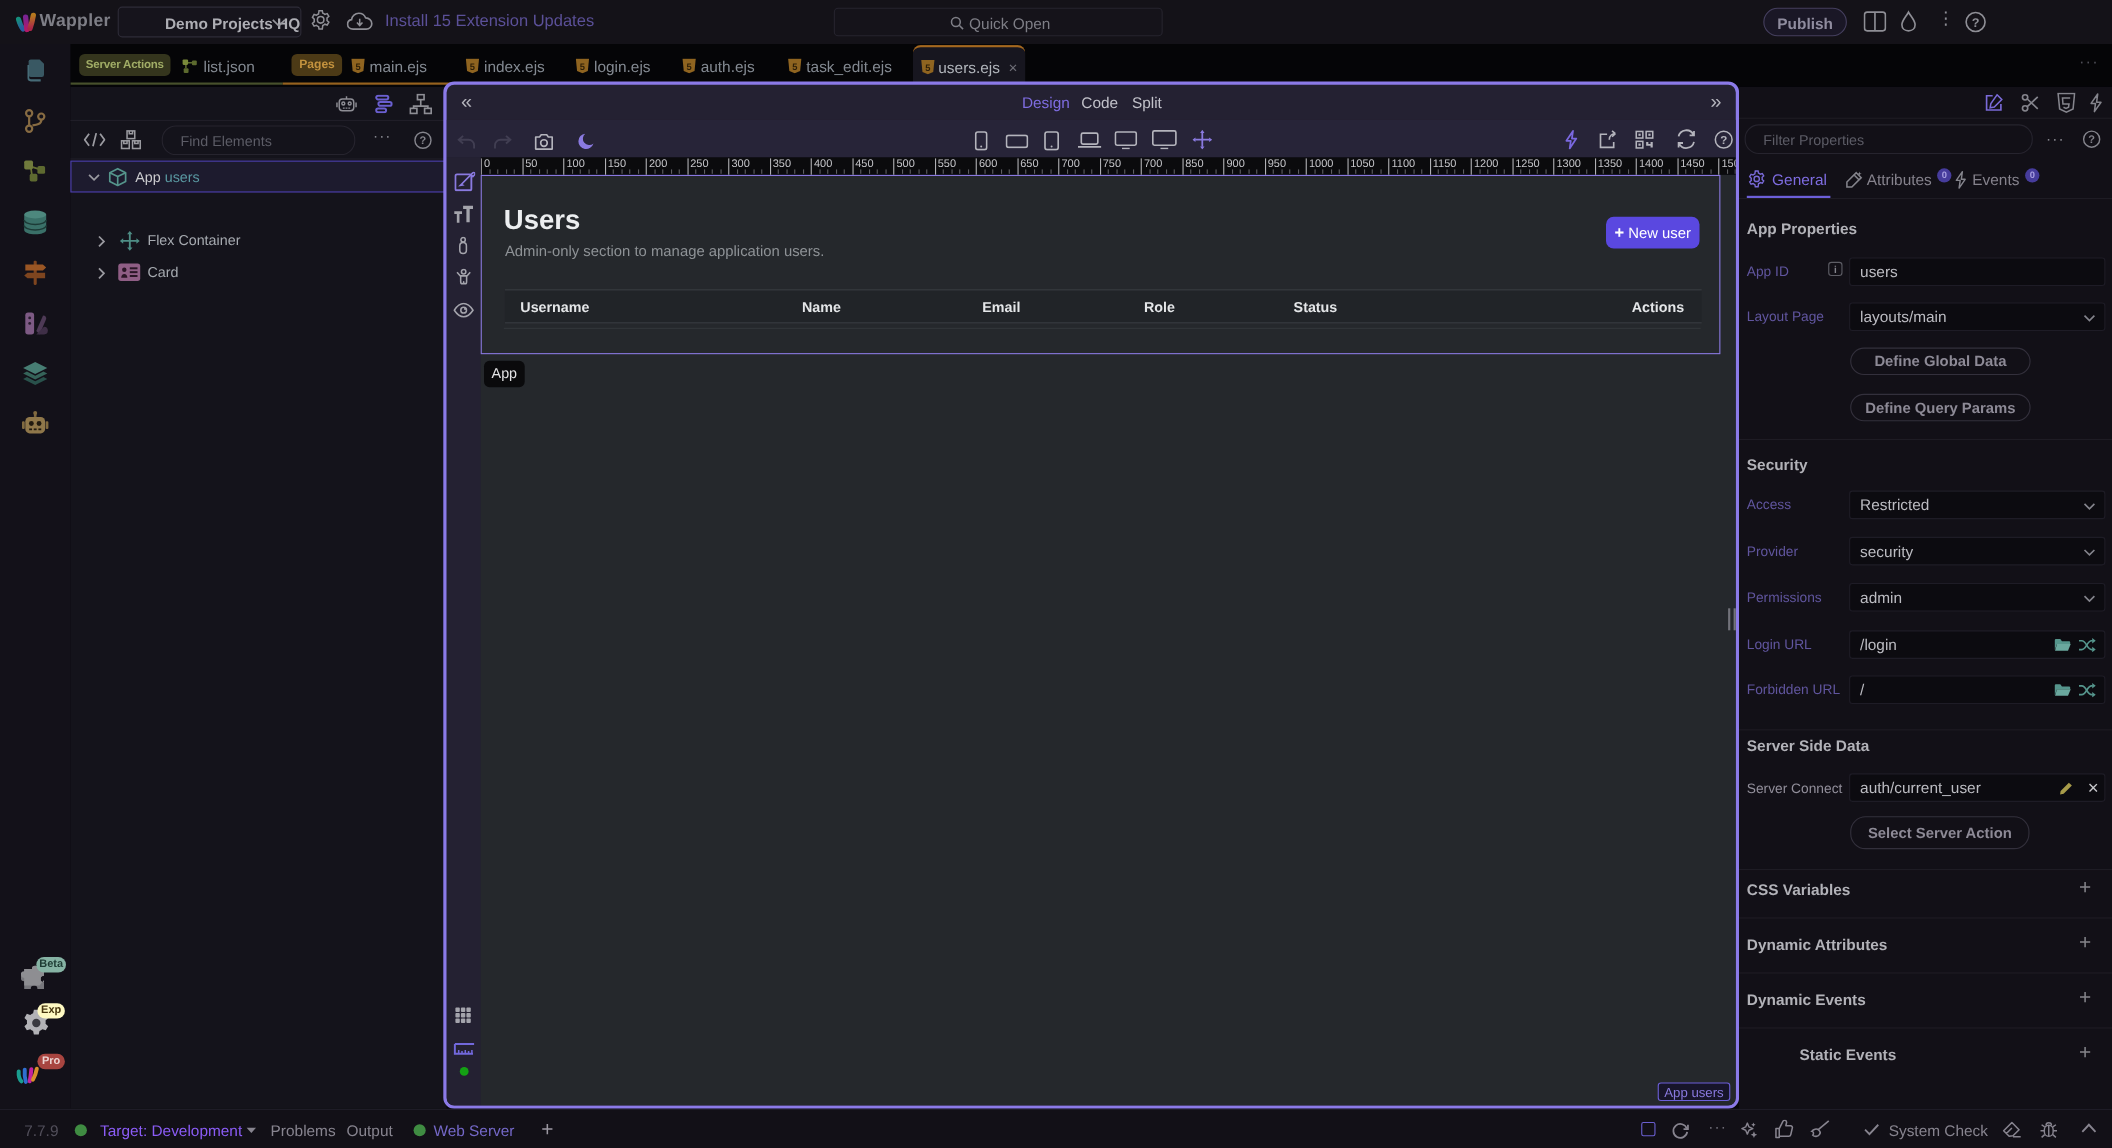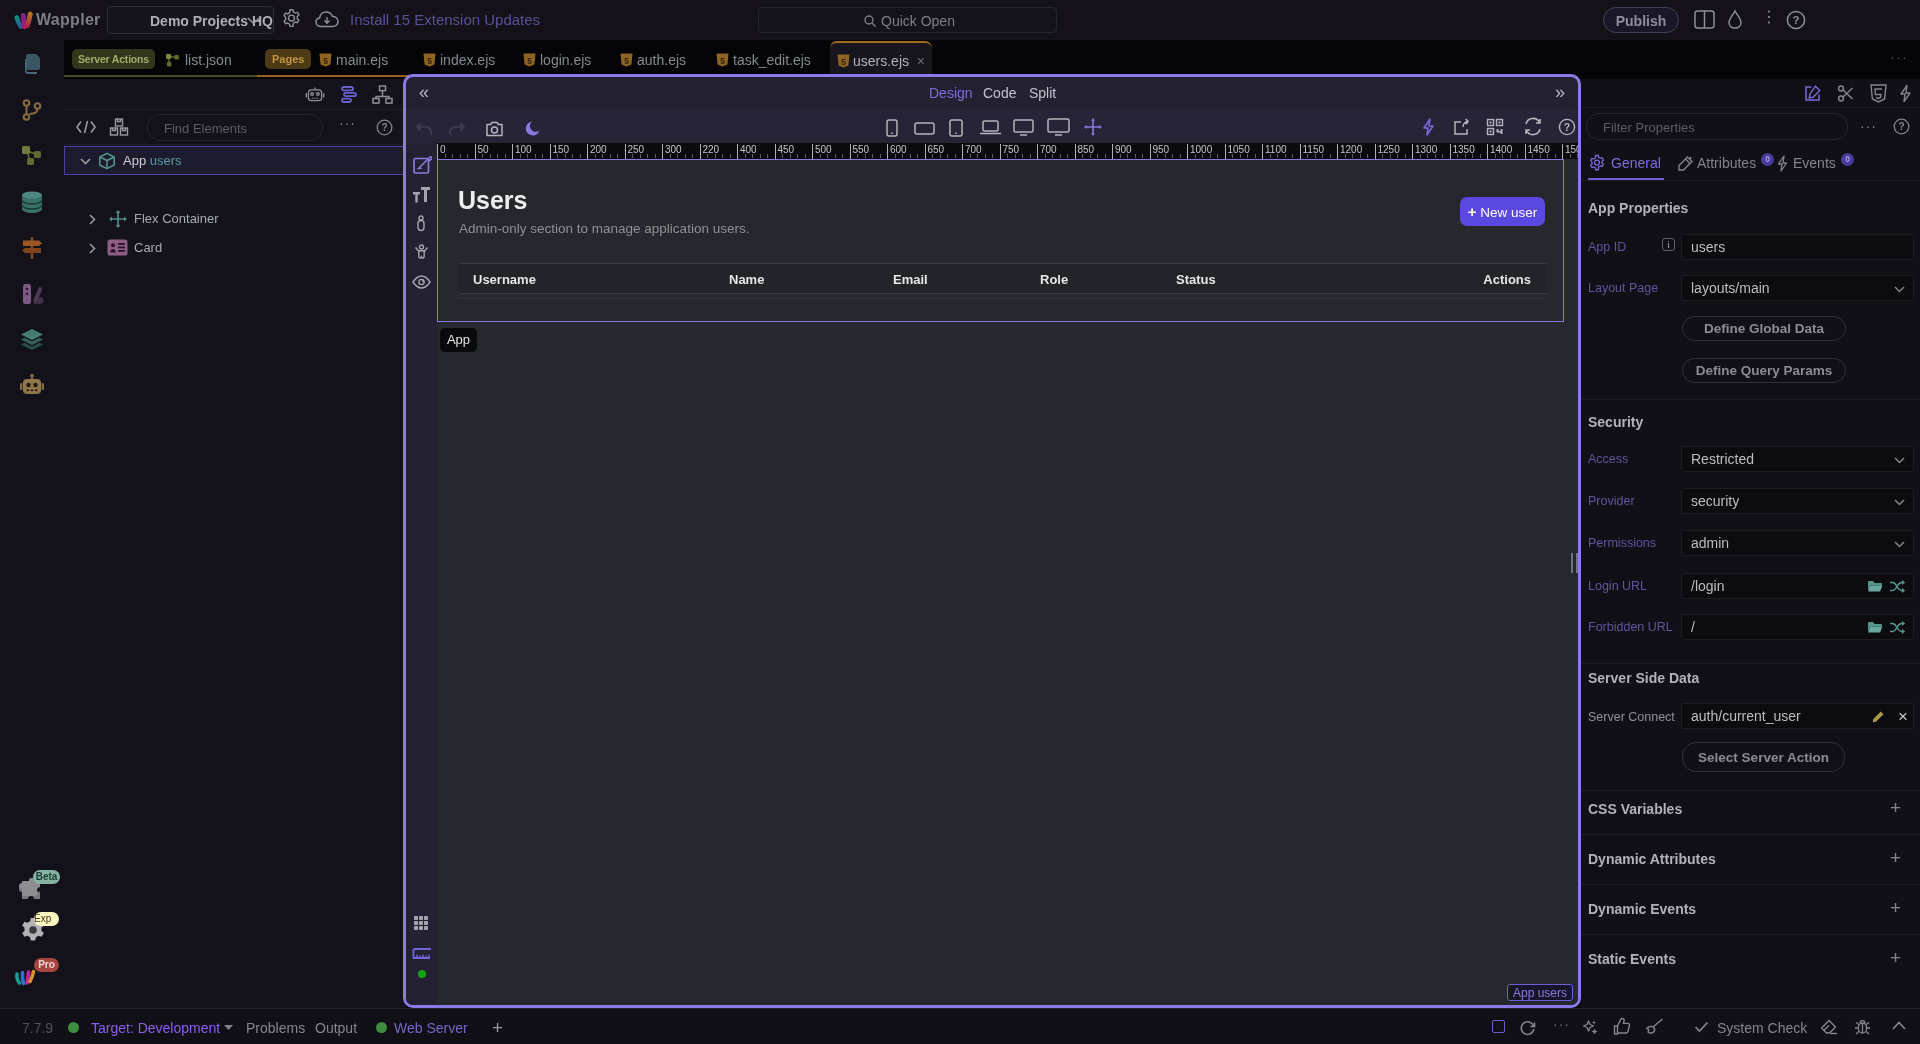--- a/index.html
+++ b/index.html
@@ -271,21 +271,21 @@
     </svg>
     <svg class="sicon" style="top:835px;" width="27" height="27" viewBox="0 0 27 27">
       <path d="M3 6 h7 a3 3 0 1 1 6 0 h5 v6 a3 3 0 1 0 0 6 v6 h-6 a3 3 0 1 0 -6 0 h-6 v-7 a3 3 0 1 1 0 -6 z" fill="#77777c"></path>
       <path d="M3 6 h7 a3 3 0 1 1 6 0 h5 v6 a3 3 0 1 0 0 6 l0 -2 -4 5 h-14 v-7 a3 3 0 1 1 0 -6 z" fill="#8e8e92"></path>
     </svg>
     <div class="abs" style="left:33px;top:830px;width:27px;height:14px;border-radius:7px;background:#86b3a4;color:#1e3c34;font-size:10px;font-weight:bold;text-align:center;line-height:14px;">Beta</div>
     <svg class="sicon" style="top:876px;" width="28" height="28" viewBox="0 0 28 28">
       <path d="M11.8 2 h4.4 l0.7 3.2 a9 9 0 0 1 2.6 1.5 l3.1 -1 2.2 3.8 -2.4 2.2 a9 9 0 0 1 0 3 l2.4 2.2 -2.2 3.8 -3.1 -1 a9 9 0 0 1 -2.6 1.5 l-0.7 3.2 h-4.4 l-0.7 -3.2 a9 9 0 0 1 -2.6 -1.5 l-3.1 1 -2.2 -3.8 2.4 -2.2 a9 9 0 0 1 0 -3 l-2.4 -2.2 2.2 -3.8 3.1 1 a9 9 0 0 1 2.6 -1.5 z" fill="#b2b2b6"></path>
       <circle cx="14" cy="14" r="3.8" fill="#3a3a40"></circle>
     </svg>
-    <div class="abs" style="left:34px;top:872px;width:25px;height:14px;border-radius:7px;background:#fef9c3;color:#46350f;font-size:10px;font-weight:normal;line-height:14px;">Exp</div>
+    <div class="abs" style="left:34px;top:872px;width:25px;height:14px;border-radius:7px;background:#fef9c3;color:#46350f;font-size:10px;font-weight:bold;text-align:center;line-height:14px;">Exp</div>
     <svg class="sicon" style="left:13px;top:925px;" width="24" height="24" viewBox="0 0 24 24">
       <g stroke-linecap="round" fill="none">
         <path d="M4 9 Q3.5 15 6.5 18" stroke="#1a9e8f" stroke-width="3.6"></path>
         <path d="M9.5 7.5 Q9 14 10.5 18.5" stroke="#2f6fd0" stroke-width="3.6"></path>
         <path d="M15.5 7 Q15 13 14 18" stroke="#c4239f" stroke-width="3.6"></path>
         <path d="M20.5 6.5 Q19.5 12 17 16.5" stroke="#d8912c" stroke-width="3.6"></path>
       </g>
     </svg>
     <div class="abs" style="left:34px;top:918px;width:25px;height:14px;border-radius:7px;background:#a84540;color:#ecd4d2;font-size:10px;font-weight:bold;text-align:center;line-height:14px;">Pro</div>
   </div>
@@ -493,21 +493,21 @@
         <div style="position:absolute;left:202.5px;top:11px;height:4px;width:1px;background:#5e5e62;"></div>
         <div style="position:absolute;left:210.0px;top:11px;height:4px;width:1px;background:#5e5e62;"></div>
         <div style="position:absolute;left:217.5px;top:11px;height:4px;width:1px;background:#5e5e62;"></div>
         <div style="position:absolute;left:225.0px;top:1px;height:15px;width:1px;background:#b0b0b4;"></div>
         <div style="position:absolute;left:228.0px;top:1px;font-size:10px;color:#c4c4c8;">300</div>
         <div style="position:absolute;left:232.5px;top:11px;height:4px;width:1px;background:#5e5e62;"></div>
         <div style="position:absolute;left:240.0px;top:11px;height:4px;width:1px;background:#5e5e62;"></div>
         <div style="position:absolute;left:247.5px;top:11px;height:4px;width:1px;background:#5e5e62;"></div>
         <div style="position:absolute;left:255.0px;top:11px;height:4px;width:1px;background:#5e5e62;"></div>
         <div style="position:absolute;left:262.5px;top:1px;height:15px;width:1px;background:#b0b0b4;"></div>
-        <div style="position:absolute;left:265.5px;top:1px;font-size:10px;color:#c4c4c8;">220</div>
+        <div style="position:absolute;left:265.5px;top:1px;font-size:10px;color:#c4c4c8;">350</div>
         <div style="position:absolute;left:270.0px;top:11px;height:4px;width:1px;background:#5e5e62;"></div>
         <div style="position:absolute;left:277.5px;top:11px;height:4px;width:1px;background:#5e5e62;"></div>
         <div style="position:absolute;left:285.0px;top:11px;height:4px;width:1px;background:#5e5e62;"></div>
         <div style="position:absolute;left:292.5px;top:11px;height:4px;width:1px;background:#5e5e62;"></div>
         <div style="position:absolute;left:300.0px;top:1px;height:15px;width:1px;background:#b0b0b4;"></div>
         <div style="position:absolute;left:303.0px;top:1px;font-size:10px;color:#c4c4c8;">400</div>
         <div style="position:absolute;left:307.5px;top:11px;height:4px;width:1px;background:#5e5e62;"></div>
         <div style="position:absolute;left:315.0px;top:11px;height:4px;width:1px;background:#5e5e62;"></div>
         <div style="position:absolute;left:322.5px;top:11px;height:4px;width:1px;background:#5e5e62;"></div>
         <div style="position:absolute;left:330.0px;top:11px;height:4px;width:1px;background:#5e5e62;"></div>
@@ -829,21 +829,21 @@
     <div class="rp-sep" style="top:711px;"></div>
     <div class="rp-h" style="top:722px;">CSS Variables</div>
       <div class="plus" style="top:718px;">+</div>
     <div class="rp-sep" style="top:755px;"></div>
     <div class="rp-h" style="top:772px;">Dynamic Attributes</div>
       <div class="plus" style="top:768px;">+</div>
     <div class="rp-sep" style="top:805px;"></div>
     <div class="rp-h" style="top:822px;">Dynamic Events</div>
       <div class="plus" style="top:818px;">+</div>
     <div class="rp-sep" style="top:855px;"></div>
-    <div class="rp-h" style="top:872px;">Static Events</div>
+    <div class="rp-h" style="top:872px;margin-left:48px;">Static Events</div>
       <div class="plus" style="top:868px;">+</div>
   </div>
 
   <div class="abs" style="left:1571px;top:553px;width:2px;height:20px;background:#72727a;"></div>
   <div class="abs" style="left:1576px;top:553px;width:2px;height:20px;background:#72727a;"></div>
 
   <div class="statusbar">
     <div class="sb-item" style="left:22px;color:#514e5a;">7.7.9</div>
     <div class="gdot" style="left:68px;"></div>
     <div class="sb-item" style="left:91px;color:#8b5cf6;">Target: Development</div>

